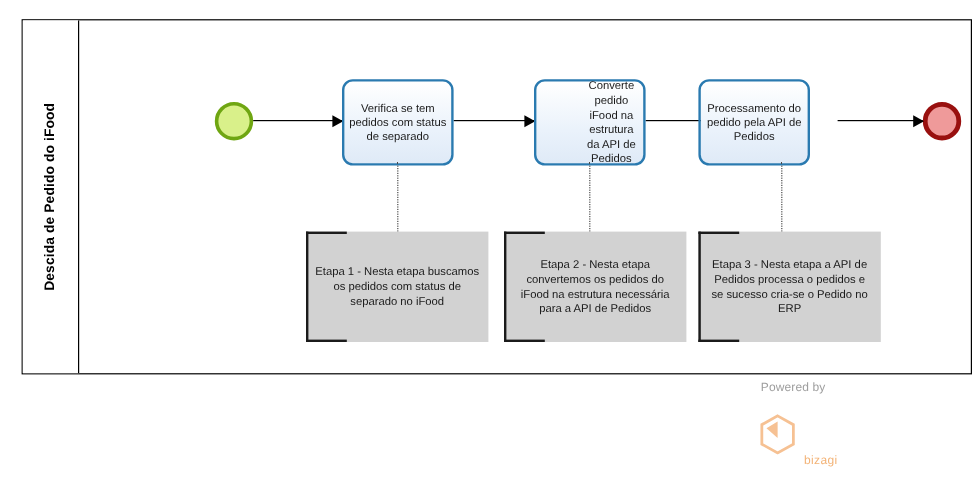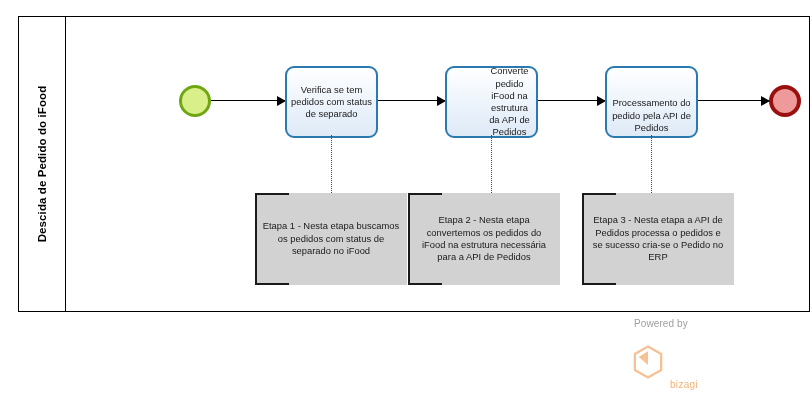--- a/index.html
+++ b/index.html
@@ -101,21 +101,21 @@
   }
   .task-label {
     font-size: 9.4px;
     line-height: 12.2px;
     color: #1a1a1a;
     text-align: center;
     word-break: break-word;
   }
   #task-1 { left: 219px; }
   #task-2 { left: 379px; padding-left: 40px; }
-  #task-3 { left: 539px; align-items: flex-end; }
+  #task-3 { left: 516px; }
 
   
   .flow {
     position: absolute;
     height: 1.6px;
     background: #000000;
     top: 82.5px;
   }
   .flow .head {
     position: absolute;
@@ -172,21 +172,21 @@
   }
   .annotation-label {
     position: relative;
     z-index: 1;
     font-size: 9.4px;
     line-height: 12.4px;
     color: #1a1a1a;
     text-align: center;
   }
   #annotation-1 { left: 189px; }
-  #annotation-2 { left: 342px; }
+  #annotation-2 { left: 354px; }
   #annotation-3 { left: 516px; }
 
   
   .branding {
     position: absolute;
     left: 632px;
     top: 318px;
     width: 176px;
     height: 70px;
   }

